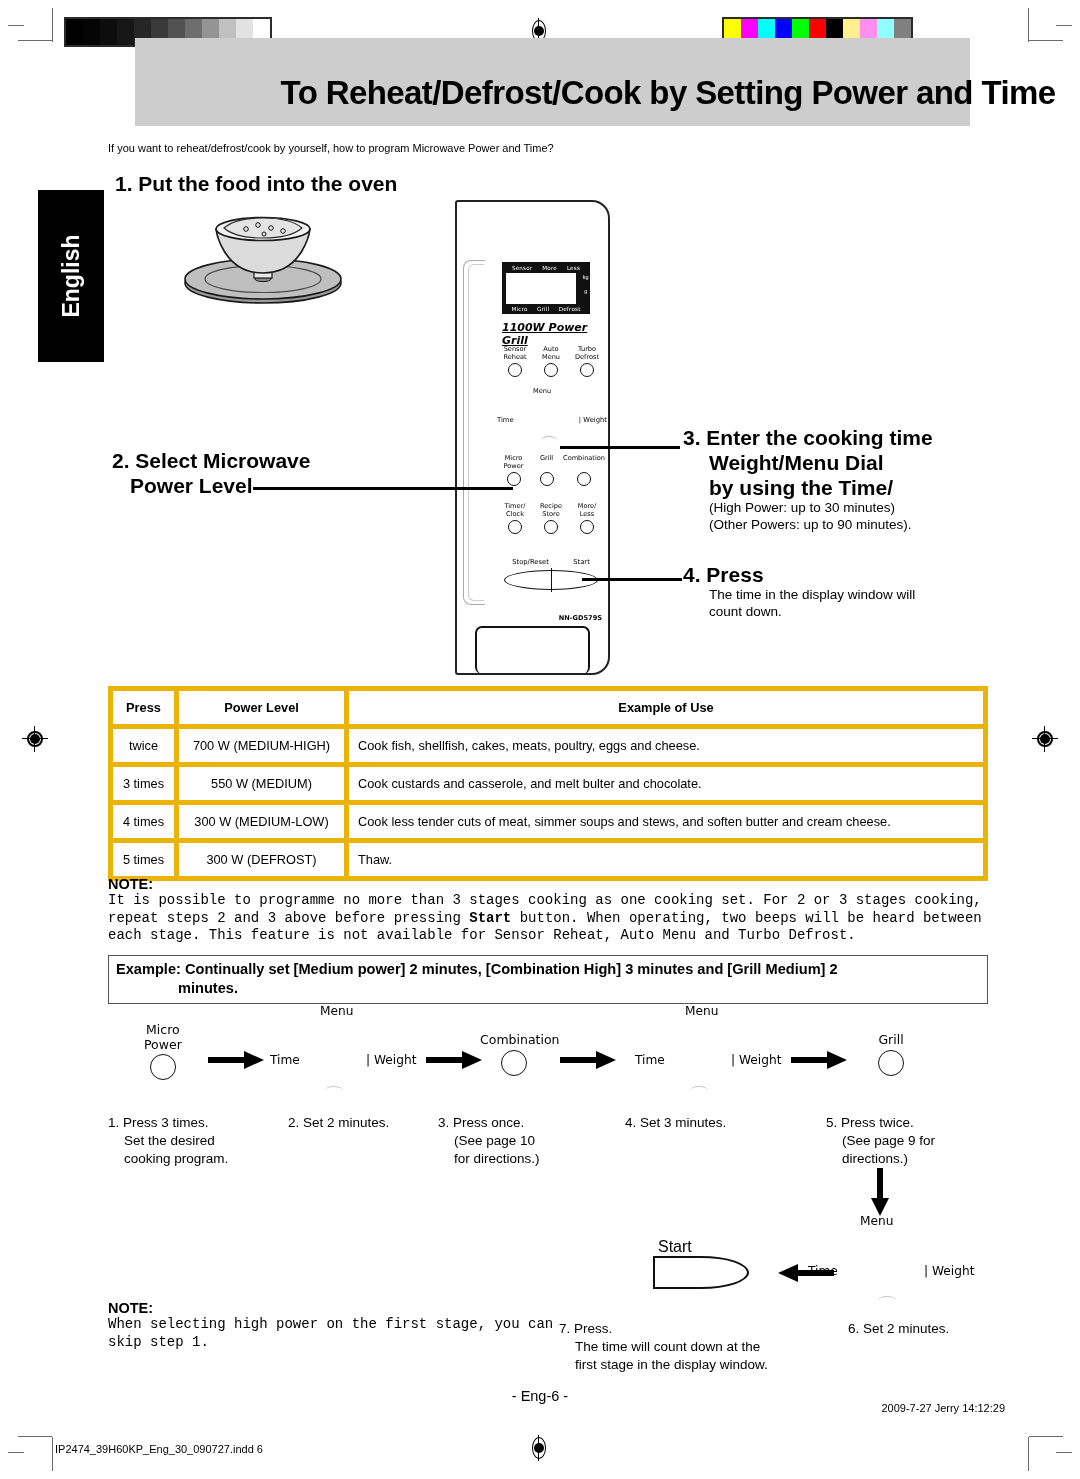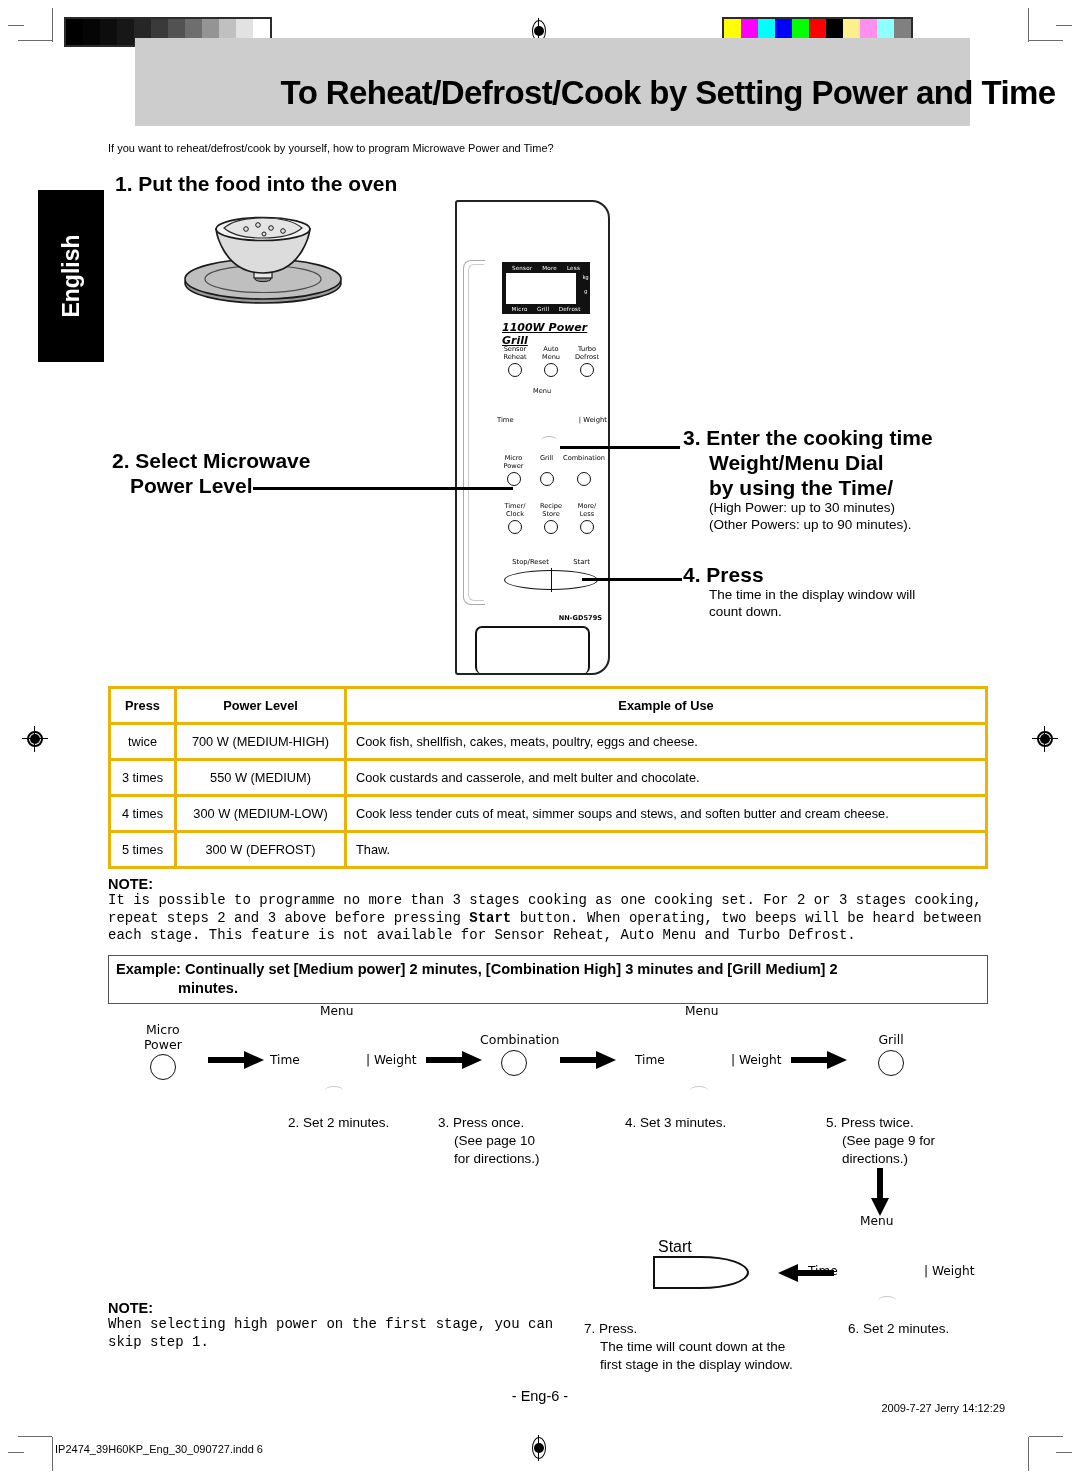--- a/index.html
+++ b/index.html
@@ -160,21 +160,21 @@
   .callout .num { font-size:21px; font-weight:bold; line-height:25px; }
   .callout .sub { font-size:13.5px; line-height:16.5px; }
   .leader { position:absolute; background:#000; height:2.5px; }
 
   
   table.pwr {
     position:absolute; left:108px; top:686px; width:880px;
     border-collapse:collapse; font-size:12.8px;
   }
   table.pwr td, table.pwr th {
-    border:3px solid #eab308; padding:9px 6px; vertical-align:middle;
+    border:5px solid #eab308; padding:9px 6px; vertical-align:middle;
   }
   table.pwr th { font-weight:bold; text-align:center; font-size:12.8px; }
   table.pwr td.c { text-align:center; }
   table.pwr td.l { text-align:left; padding-left:9px; }
   table.pwr col.c1 { width:66px; }
   table.pwr col.c2 { width:170px; }
 
   
   .notehead { font-size:14.5px; font-weight:bold; }
   .notebody { font-size:14px; line-height:17.6px;font-family:Liberation Mono, monospace; }
@@ -528,20 +528,25 @@
     <svg width="56" height="20" viewBox="0 0 56 20">
         <path d="M0 7 H36 V1 L56 10 L36 19 V13 H0 Z" fill="#000"></path>
       </svg>
   </div>
 
   <div class="fitem" style="left:757px;top:32px;text-align:center;width:52px;">
     <div class="cap">Grill</div>
     <div class="fknob" style="margin:3px auto 0;"></div>
   </div>
 
+  <div class="stepcap" style="left:0;top:114px;width:180px;">
+    <div>1. Press 3 times.</div>
+    <div style="padding-left:16px;">Set the desired</div>
+    <div style="padding-left:16px;">cooking program.</div>
+  </div>
   <div class="stepcap" style="left:180px;top:114px;width:165px;">2. Set 2 minutes.</div>
   <div class="stepcap" style="left:330px;top:114px;width:160px;">
     <div>3. Press once.</div>
     <div style="padding-left:16px;">(See page 10</div>
     <div style="padding-left:16px;">for directions.)</div>
   </div>
   <div class="stepcap" style="left:517px;top:114px;width:165px;">4. Set 3 minutes.</div>
   <div class="stepcap" style="left:718px;top:114px;width:180px;">
     <div>5. Press twice.</div>
     <div style="padding-left:16px;">(See page 9 for</div>
@@ -561,21 +566,21 @@
   <div class="arrow" style="left:670px;top:263px;">
     <svg width="56" height="20" viewBox="0 0 56 20">
         <path d="M56 7 H20 V1 L0 10 L20 19 V13 H56 Z" fill="#000"></path>
       </svg>
   </div>
 
   <div class="twlbl" style="left:700px;top:264px;">Time</div>
   <div class="twlbl" style="left:816px;top:264px;">| Weight</div>
   <div class="dialfaint" style="left:770px;top:296px;"></div>
 
-  <div class="stepcap" style="left:476px;top:320px;width:260px;">
+  <div class="stepcap" style="left:451px;top:320px;width:260px;">
     <div>7. Press.</div>
     <div style="padding-left:16px;">The time will count down at the</div>
     <div style="padding-left:16px;">first stage in the display window.</div>
   </div>
   <div class="stepcap" style="left:740px;top:320px;width:180px;">6. Set 2 minutes.</div>
 </div>
 
 <div id="note2">
   <div class="notehead">NOTE:</div>
   <div class="notebody">When selecting high power on the first stage, you can skip step 1.</div>

